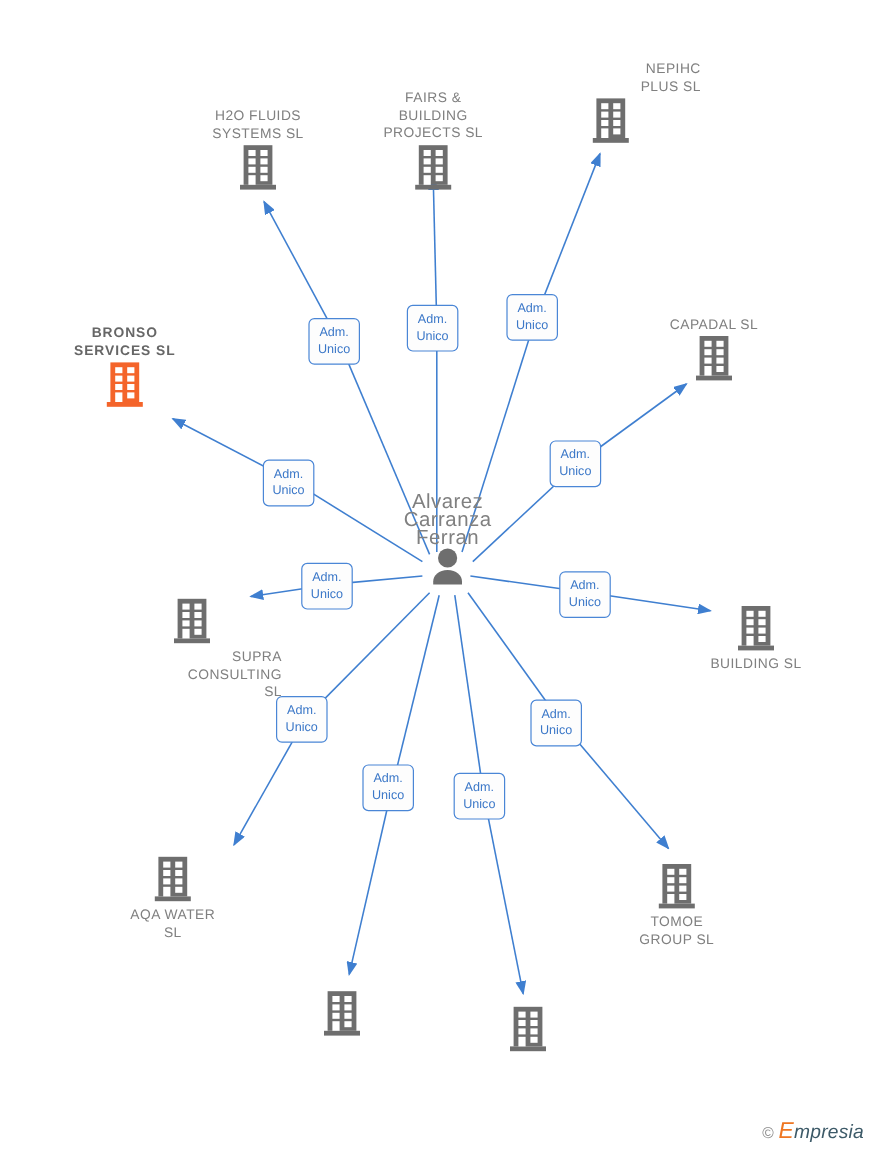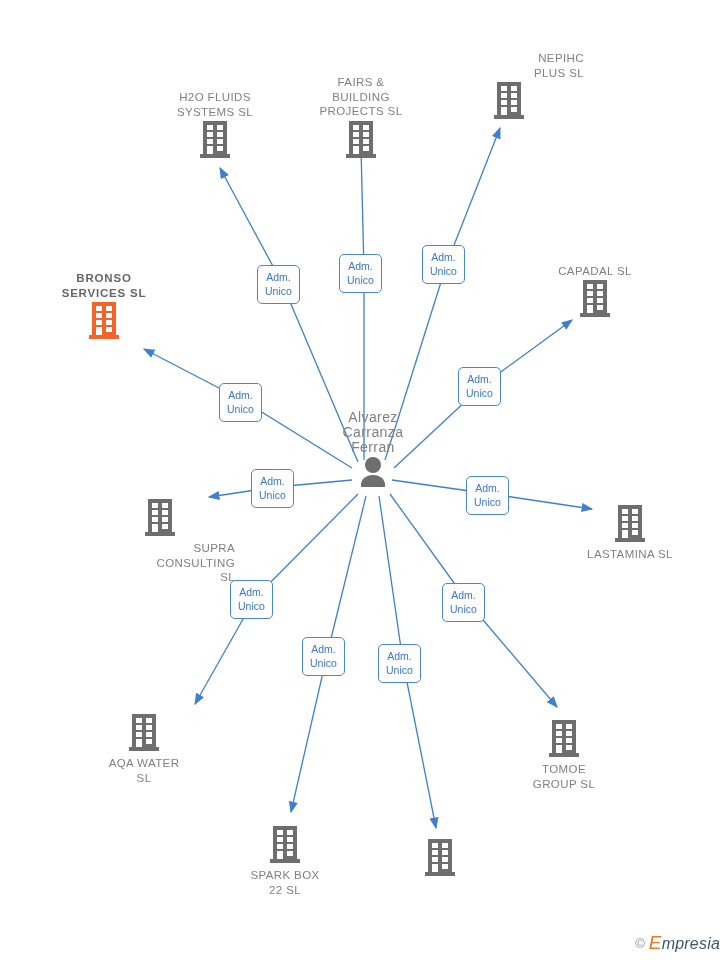--- a/index.html
+++ b/index.html
@@ -252,21 +252,21 @@
             <rect x="10" y="5" width="6" height="5" fill="#ffffff"></rect>
             <rect x="20" y="5" width="6" height="5" fill="#ffffff"></rect>
             <rect x="10" y="12" width="6" height="5" fill="#ffffff"></rect>
             <rect x="20" y="12" width="6" height="5" fill="#ffffff"></rect>
             <rect x="10" y="19" width="6" height="5" fill="#ffffff"></rect>
             <rect x="20" y="19" width="6" height="5" fill="#ffffff"></rect>
             <rect x="10" y="26" width="6" height="8" fill="#ffffff"></rect>
             <rect x="20" y="26" width="6" height="5" fill="#ffffff"></rect>
           </svg>
         </div>
-        <div class="node-label">LASTAMINA  SL</div>
+        <div class="node-label">BUILDING  SL</div>
       </div>
       <div class="node label-below" style="left: 144px; top: 713px;">
         <div>
           <svg class="node-icon" viewBox="0 0 36 40" xmlns="http://www.w3.org/2000/svg">
             <rect x="6" y="1" width="24" height="33" fill="#6e6e6e"></rect>
             <rect x="3" y="34" width="30" height="4" fill="#6e6e6e"></rect>
             <rect x="10" y="5" width="6" height="5" fill="#ffffff"></rect>
             <rect x="20" y="5" width="6" height="5" fill="#ffffff"></rect>
             <rect x="10" y="12" width="6" height="5" fill="#ffffff"></rect>
             <rect x="20" y="12" width="6" height="5" fill="#ffffff"></rect>
@@ -305,41 +305,39 @@
             <rect x="10" y="5" width="6" height="5" fill="#ffffff"></rect>
             <rect x="20" y="5" width="6" height="5" fill="#ffffff"></rect>
             <rect x="10" y="12" width="6" height="5" fill="#ffffff"></rect>
             <rect x="20" y="12" width="6" height="5" fill="#ffffff"></rect>
             <rect x="10" y="19" width="6" height="5" fill="#ffffff"></rect>
             <rect x="20" y="19" width="6" height="5" fill="#ffffff"></rect>
             <rect x="10" y="26" width="6" height="8" fill="#ffffff"></rect>
             <rect x="20" y="26" width="6" height="5" fill="#ffffff"></rect>
           </svg>
         </div>
-        <div class="node-label">SPARK BOX
-22  SL</div>
       </div>
       <div class="node label-below" style="left: 440px; top: 838px;">
         <div>
           <svg class="node-icon" viewBox="0 0 36 40" xmlns="http://www.w3.org/2000/svg">
             <rect x="6" y="1" width="24" height="33" fill="#6e6e6e"></rect>
             <rect x="3" y="34" width="30" height="4" fill="#6e6e6e"></rect>
             <rect x="10" y="5" width="6" height="5" fill="#ffffff"></rect>
             <rect x="20" y="5" width="6" height="5" fill="#ffffff"></rect>
             <rect x="10" y="12" width="6" height="5" fill="#ffffff"></rect>
             <rect x="20" y="12" width="6" height="5" fill="#ffffff"></rect>
             <rect x="10" y="19" width="6" height="5" fill="#ffffff"></rect>
             <rect x="20" y="19" width="6" height="5" fill="#ffffff"></rect>
             <rect x="10" y="26" width="6" height="8" fill="#ffffff"></rect>
             <rect x="20" y="26" width="6" height="5" fill="#ffffff"></rect>
           </svg>
         </div>
       </div>
       <div class="node label-above" style="left: 373px; top: 410px;">
-        <div class="node-label" style="font-size: 14px; line-height: 15px;">Alvarez
+        <div class="node-label" style="font-size: 17px; line-height: 15px;">Alvarez
 Carranza
 Ferran</div>
         <div>
           <svg class="person-icon" viewBox="0 0 34 34" xmlns="http://www.w3.org/2000/svg">
             <circle cx="17" cy="10" r="8" fill="#6e6e6e"></circle>
             <path d="M17 20c-7.2 0-12 4.4-12 9.6V32h24v-2.4C29 24.4 24.2 20 17 20z" fill="#6e6e6e"></path>
           </svg>
         </div>
       </div>
     </div>

